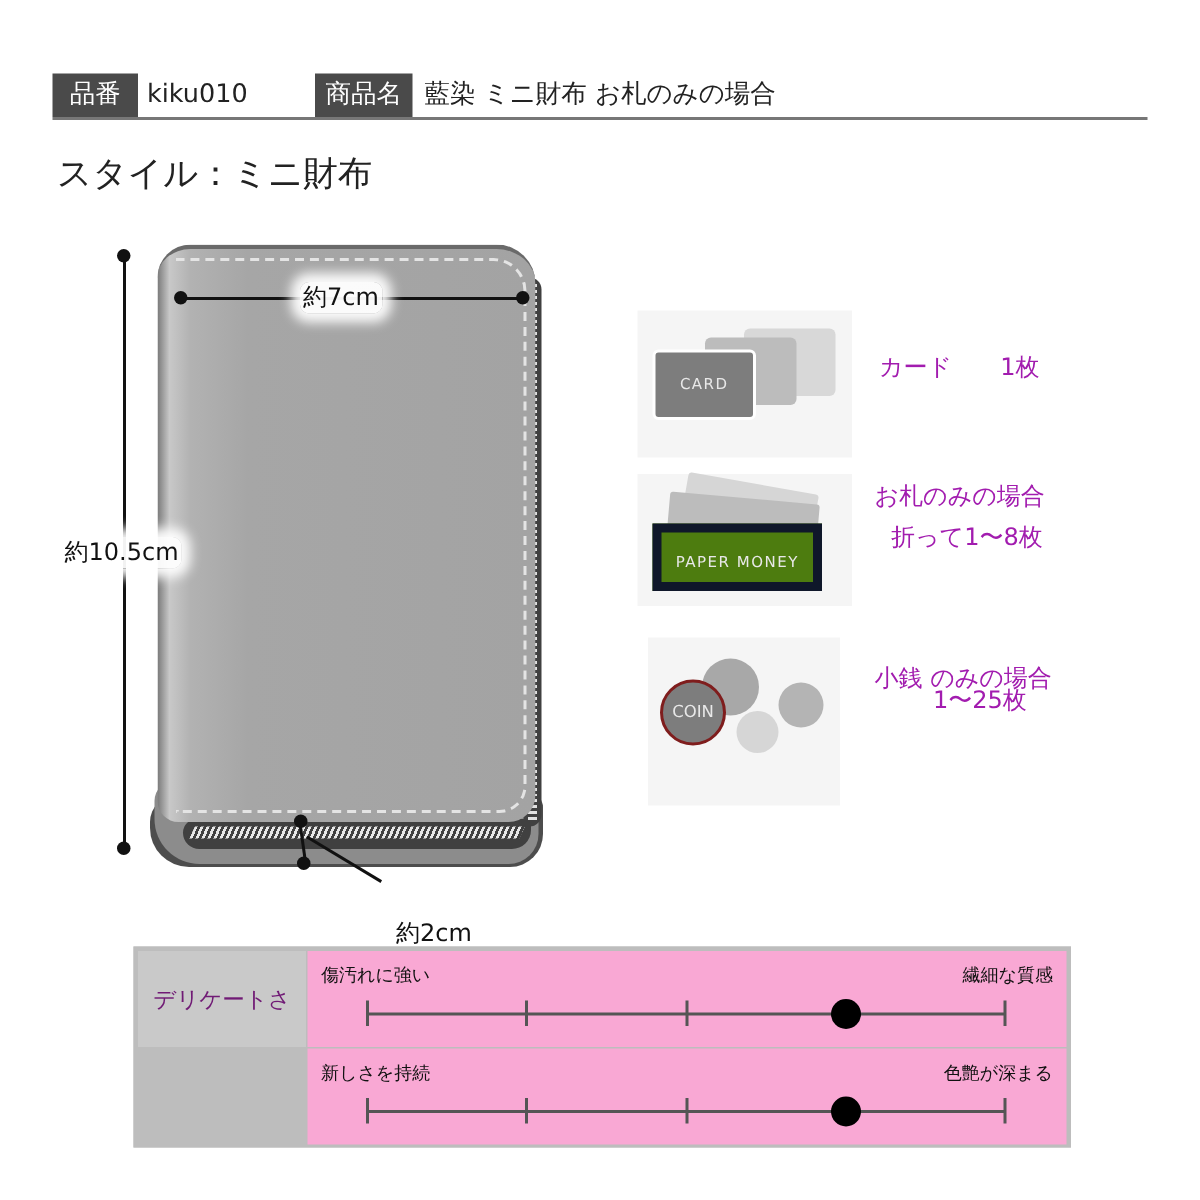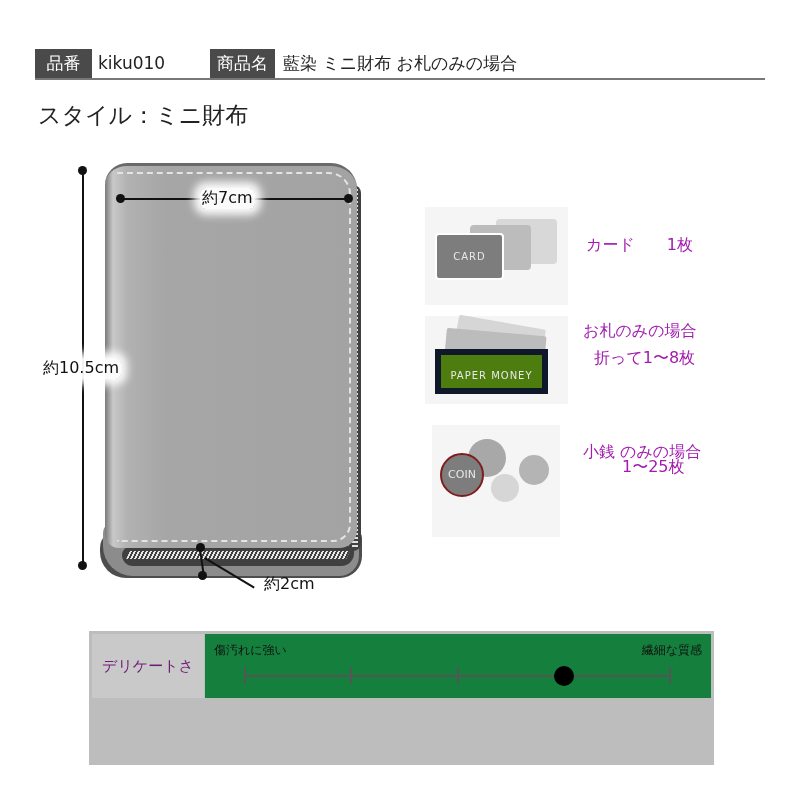--- a/index.html
+++ b/index.html
@@ -44,21 +44,21 @@
     .coin { position: absolute; border-radius: 50%; }
     .coin-main { position: absolute; border-radius: 50%; background: #7d7d7d; border: 2px solid #7f1d1d; color: #e8e8e8; font-size: 11px; text-align: center; }
     .cap-text { position: absolute; font-size: 16px; color: #a21caf; text-align: center; line-height: 27px; white-space: nowrap; }
 
     
     .ctable { position: absolute; left: 89px; top: 631px; width: 625px; height: 134px; border: 3px solid #bdbdbd; background: #bdbdbd; }
     .crow { position: absolute; left: 0; width: 619px; height: 64px; }
     .crow.r1 { top: 0; }
     .crow.r2 { top: 65px; }
     .ccell-label { position: absolute; left: 0; top: 0; width: 112px; height: 100%; background: #c9c9c9; font-size: 15px; color: #701a75; text-align: center; line-height: 64px; }
-    .ccell-scale { position: absolute; left: 113px; top: 0; right: 0; height: 100%; background: #15803d; font-family: Liberation Mono, monospace; }
+    .ccell-scale { position: absolute; left: 113px; top: 0; right: 0; height: 100%; background: #f9a8d4; font-family: Liberation Mono, monospace; }
     .scale-left { position: absolute; left: 9px; top: 8px; font-size: 12px; color: #111; }
     .scale-right { position: absolute; right: 9px; top: 8px; font-size: 12px; color: #111; }
     .scale-track { position: absolute; left: 39px; width: 426px; top: 41px; height: 2px; background: #555; }
     .tick { position: absolute; top: 33px; width: 2px; height: 17px; background: #555; }
     .marker { position: absolute; top: 32px; width: 20px; height: 20px; border-radius: 50%; background: #000; }
   </style>
 </head>
 <body>
 
 <div class="hdr">
@@ -90,21 +90,21 @@
 
 <div class="dim-line-h"></div>
 <div class="dot" style="left:116px; top:194px;"></div>
 <div class="dot" style="left:344px; top:194px;"></div>
 <div class="dim-label glow" style="left:200px; top:188px;">約7cm</div>
 
 <div class="dim-diag"></div>
 <div class="dot" style="left:196px; top:543px;"></div>
 <div class="dot" style="left:198px; top:571px;"></div>
 <div class="leader"></div>
-<div class="dim-label" style="left:264px; top:574px;">約2cm</div>
+<div class="dim-label" style="left:264px; top:612px;">約2cm</div>
 
 <div class="cap-tile" style="left:425px; top:207px; width:143px; height:98px;">
   <div class="card-back2" style="left:71px; top:12px; width:61px; height:45px;"></div>
   <div class="card-back1" style="left:45px; top:18px; width:61px; height:45px;"></div>
   <div class="card-front" style="left:10px; top:26px; width:69px; height:47px; line-height:43px;">CARD</div>
 </div>
 <div class="cap-text" style="left:586px; top:231px;">カード　　1枚</div>
 
 <div class="cap-tile" style="left:425px; top:316px; width:143px; height:88px;">
   <div class="bill" style="left:30px; top:6px; width:88px; height:42px; background:#d6d6d6; transform:rotate(10deg);"></div>
@@ -131,14 +131,24 @@
       <div class="scale-right">繊細な質感</div>
       <div class="scale-track"></div>
       <div class="tick" style="left:39px;"></div>
       <div class="tick" style="left:145px;"></div>
       <div class="tick" style="left:252px;"></div>
       <div class="tick" style="left:464px;"></div>
       <div class="marker" style="left:349px;"></div>
     </div>
   </div>
   <div class="crow r2">
+    <div class="ccell-scale">
+      <div class="scale-left">新しさを持続</div>
+      <div class="scale-right">色艶が深まる</div>
+      <div class="scale-track"></div>
+      <div class="tick" style="left:39px;"></div>
+      <div class="tick" style="left:145px;"></div>
+      <div class="tick" style="left:252px;"></div>
+      <div class="tick" style="left:464px;"></div>
+      <div class="marker" style="left:349px;"></div>
+    </div>
   </div>
 </div>
 
 </body></html>

